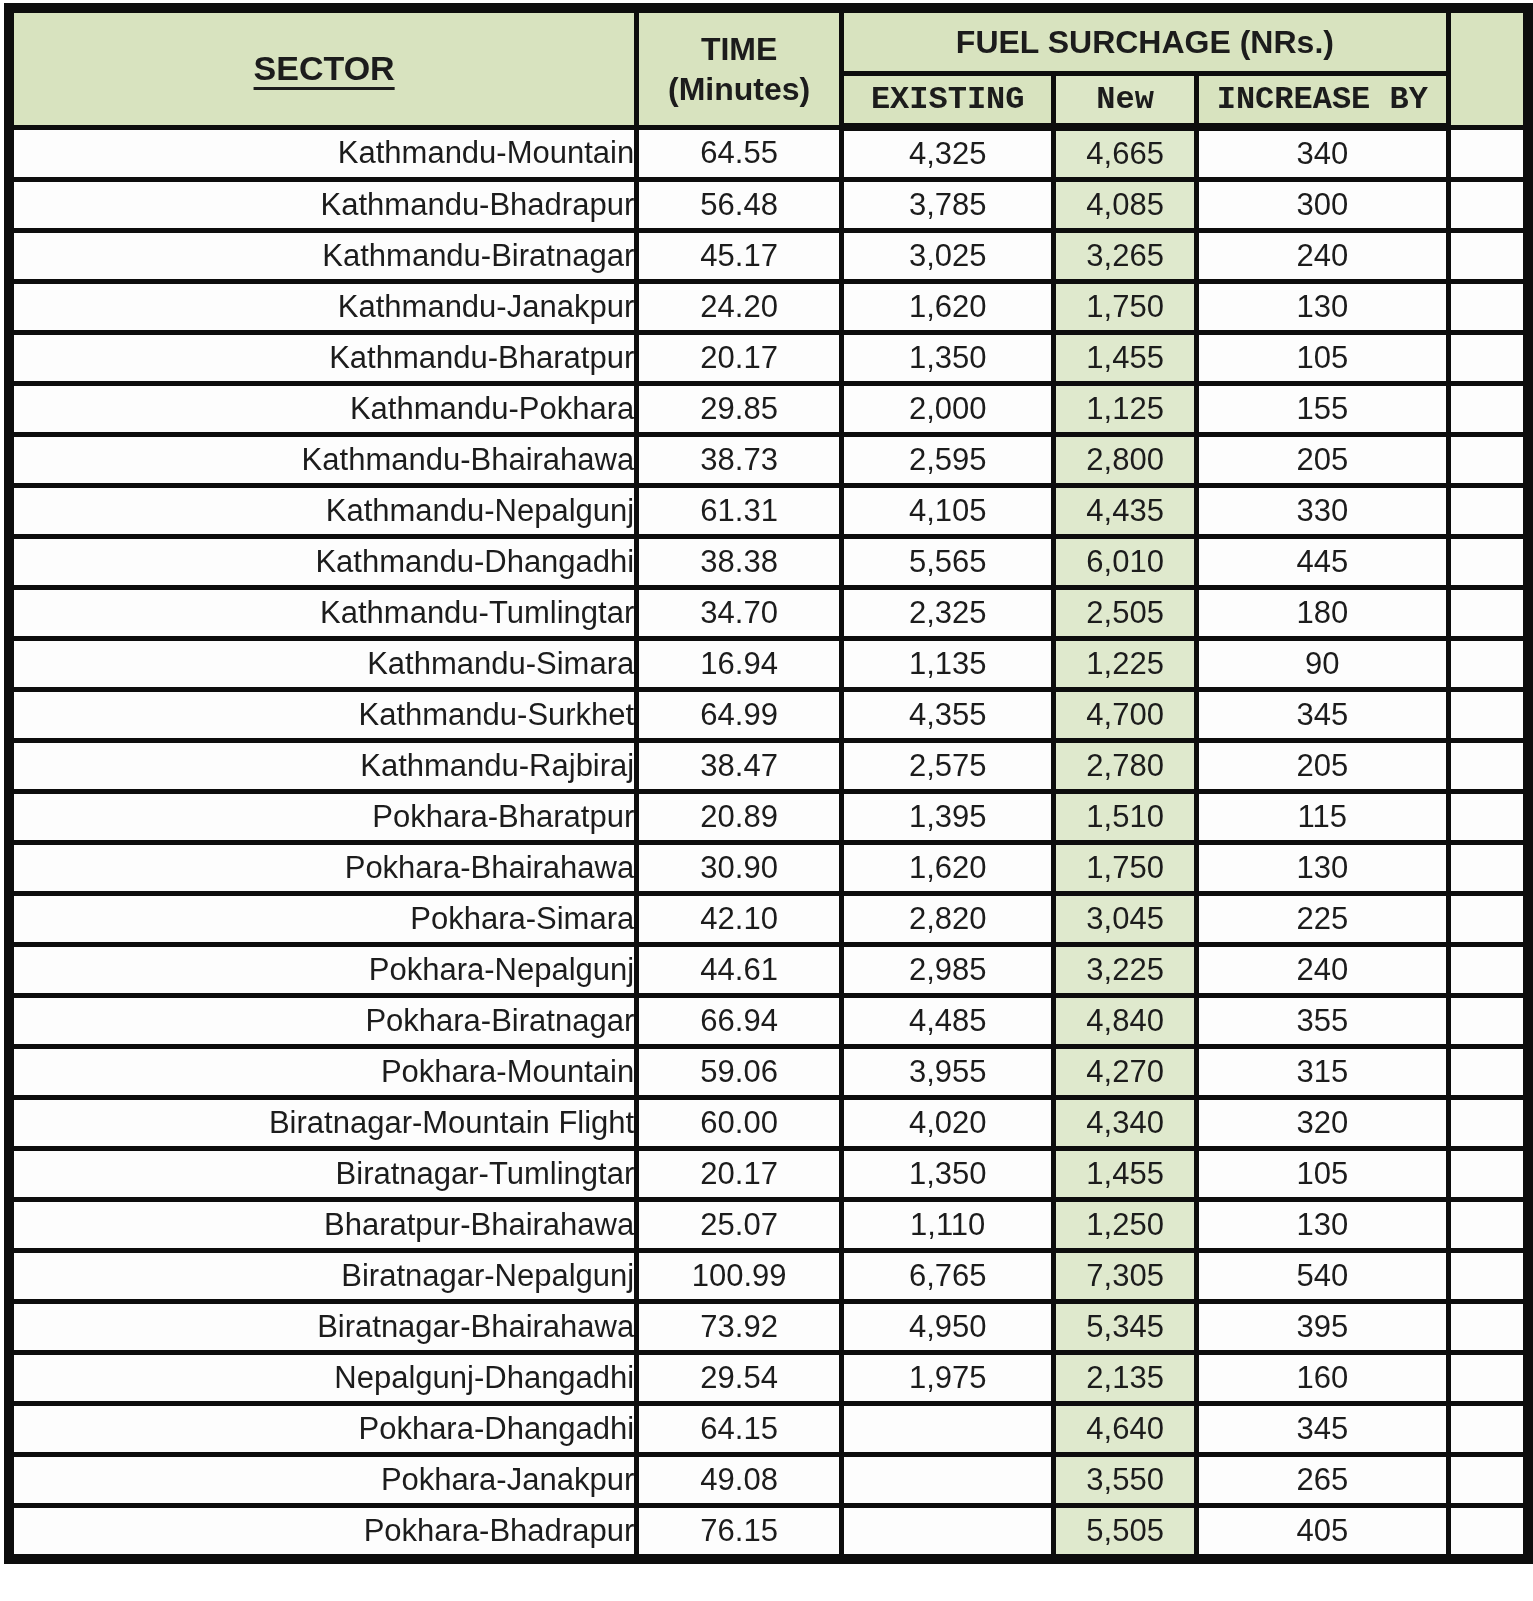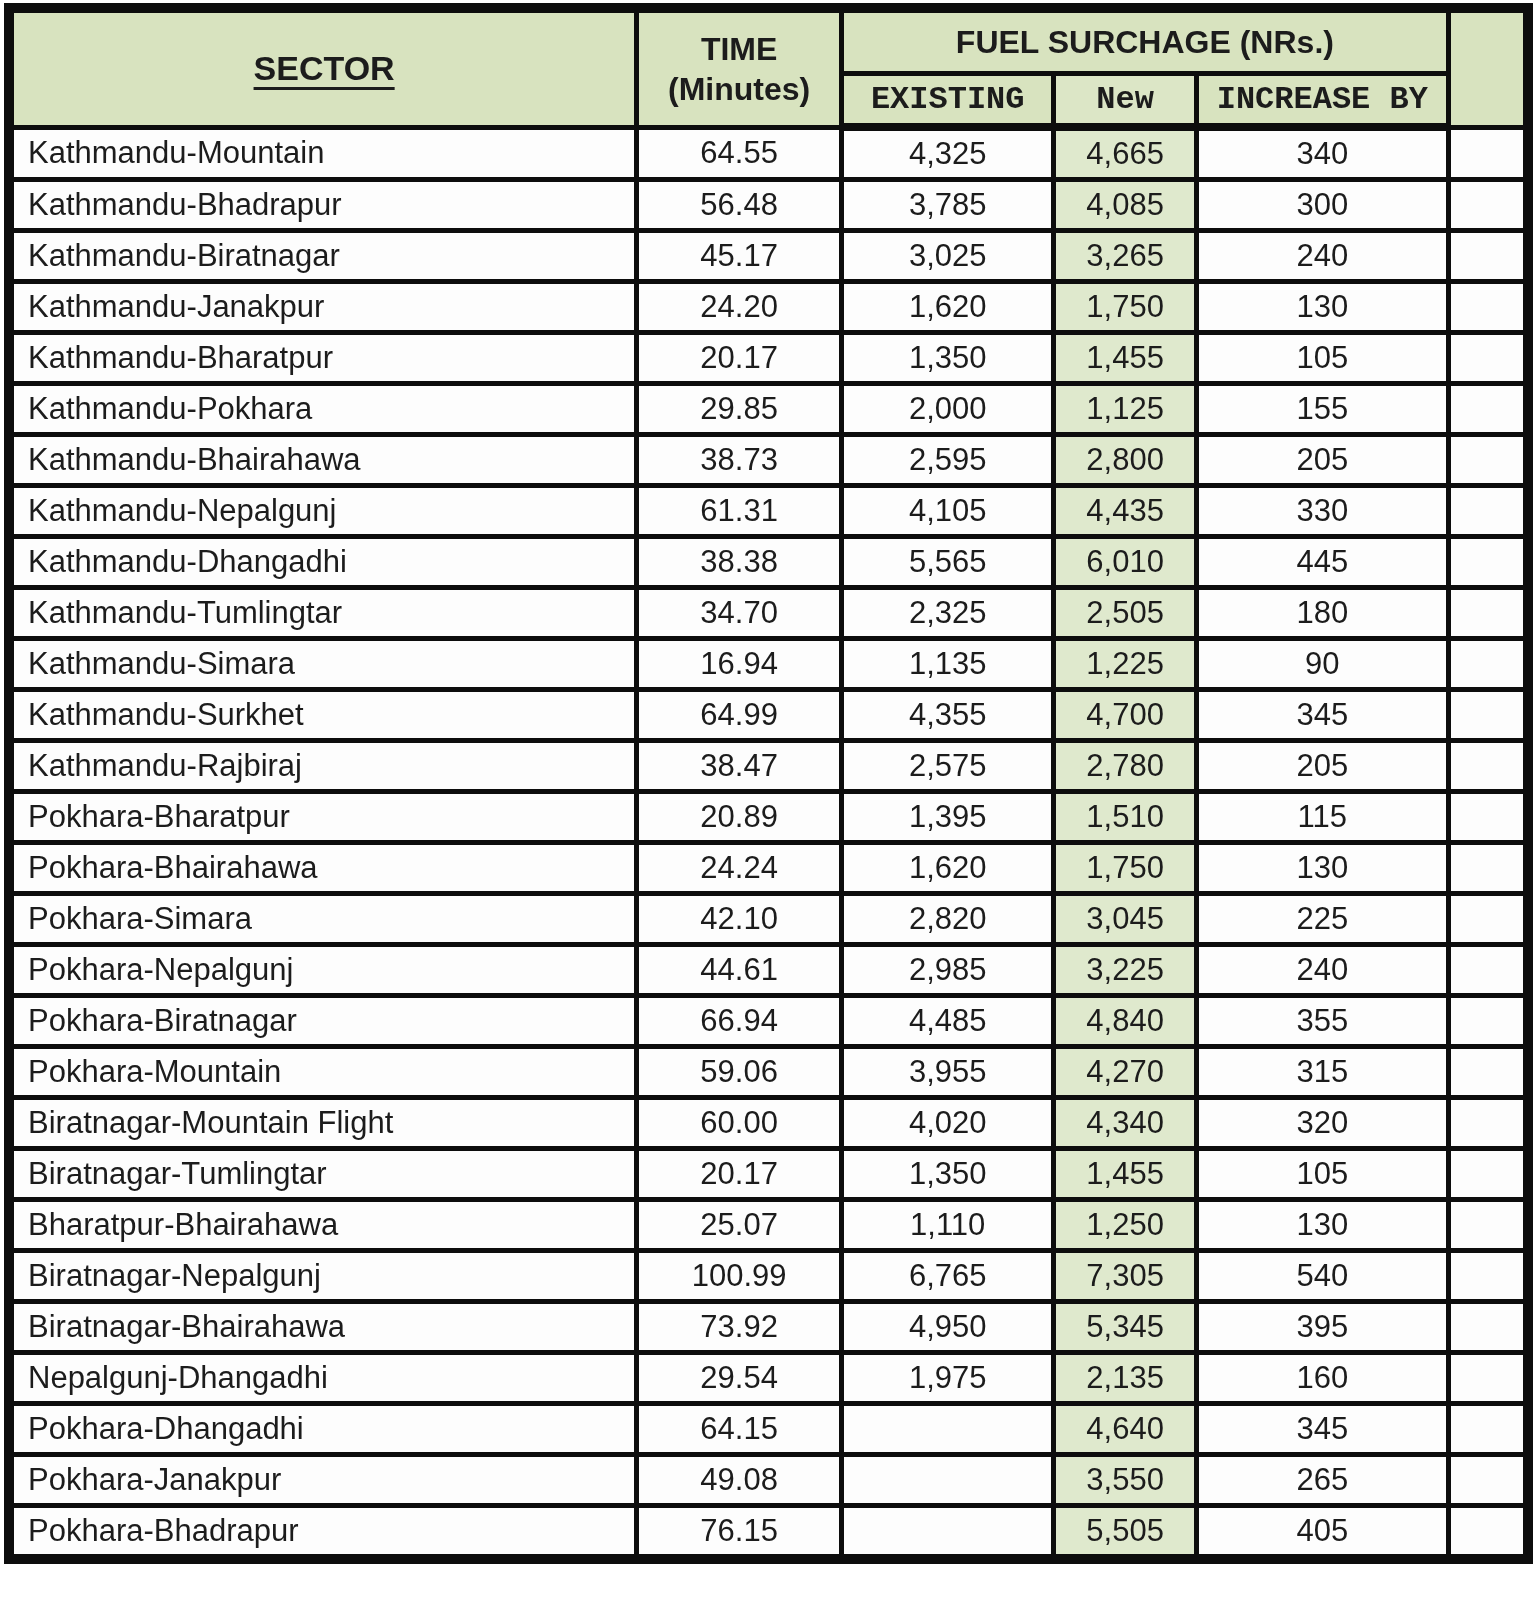--- a/index.html
+++ b/index.html
@@ -45,21 +45,21 @@
   .fuel-table tr.group-row th { height: 58px; }
   .fuel-table tr.sub-row th { height: 47px; }
   .fuel-table tbody td {
     height: 46px;
     font-size: 31px;
     text-align: center;
     vertical-align: middle;
     background: #fdfdfd;
   }
   .fuel-table tbody td.sector-cell {
-    text-align: left;
+    text-align: right;
     padding-left: 14px;
   }
   .fuel-table td.new-cell, .fuel-table th.new-h {
     background: #dfe9cd;
   }
   .fuel-table th.new-h { background: #dce6c6; }
   .fuel-table td.partial-cell { background: #fdfdfd; }
 </style>
 </head>
 <body>
@@ -199,21 +199,21 @@
       <tr>
     <td class="sector-cell">Pokhara-Bharatpur</td>
     <td class="time-cell">20.89</td>
     <td class="existing-cell">1,395</td>
     <td class="new-cell">1,510</td>
     <td class="increase-cell">115</td>
     <td class="partial-cell"></td>
   </tr>
       <tr>
     <td class="sector-cell">Pokhara-Bhairahawa</td>
-    <td class="time-cell">24.24</td>
+    <td class="time-cell">30.90</td>
     <td class="existing-cell">1,620</td>
     <td class="new-cell">1,750</td>
     <td class="increase-cell">130</td>
     <td class="partial-cell"></td>
   </tr>
       <tr>
     <td class="sector-cell">Pokhara-Simara</td>
     <td class="time-cell">42.10</td>
     <td class="existing-cell">2,820</td>
     <td class="new-cell">3,045</td>

